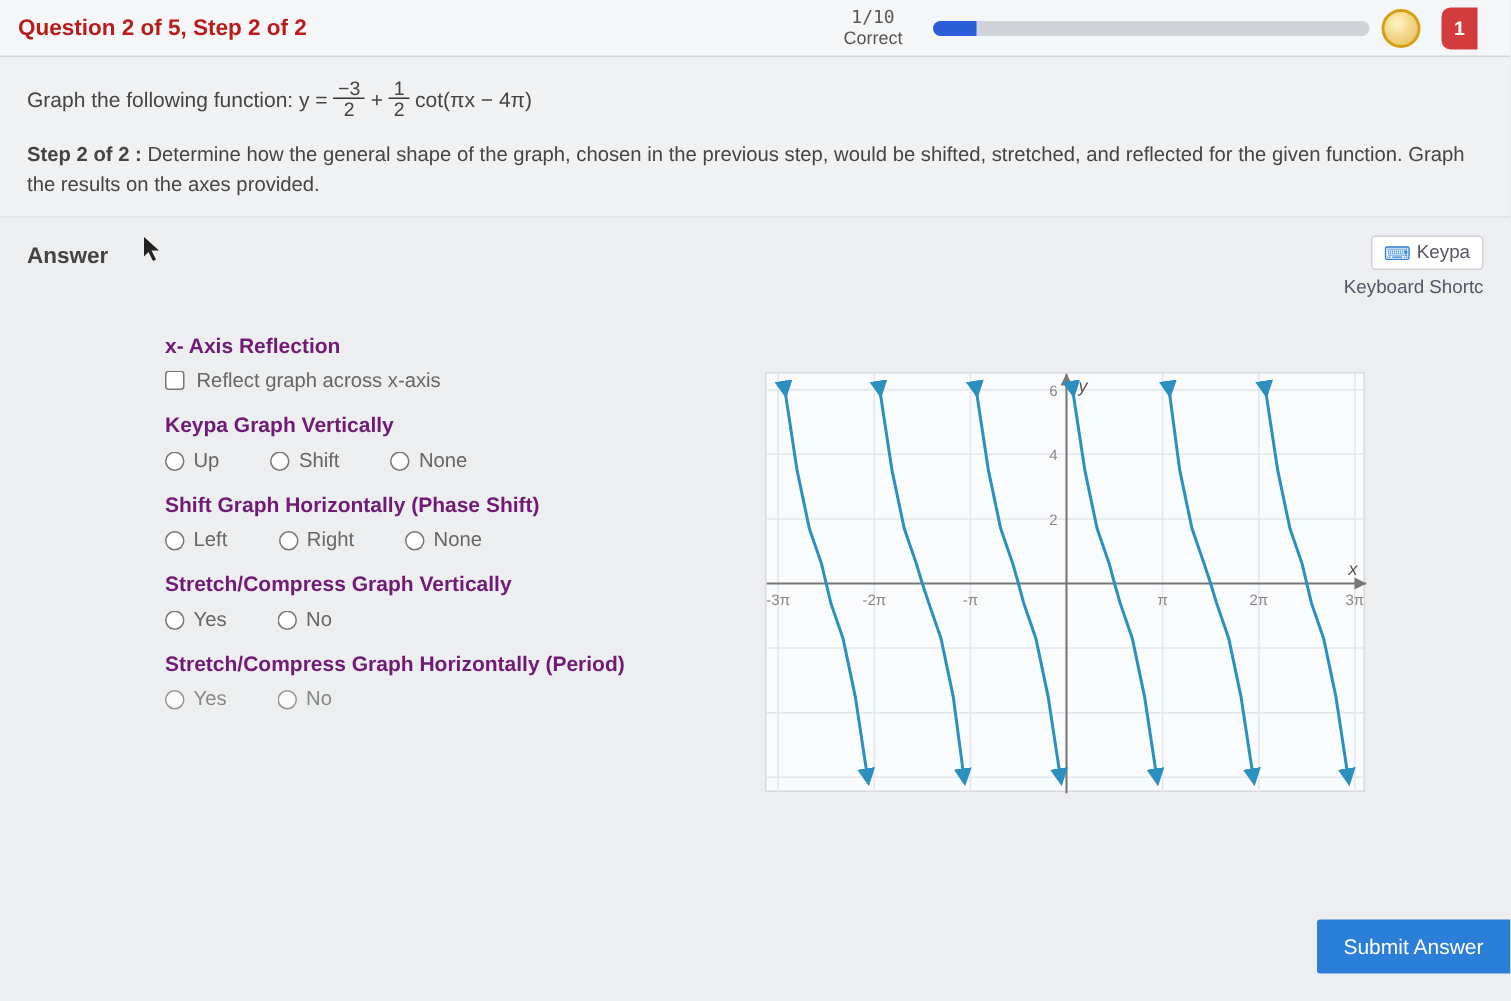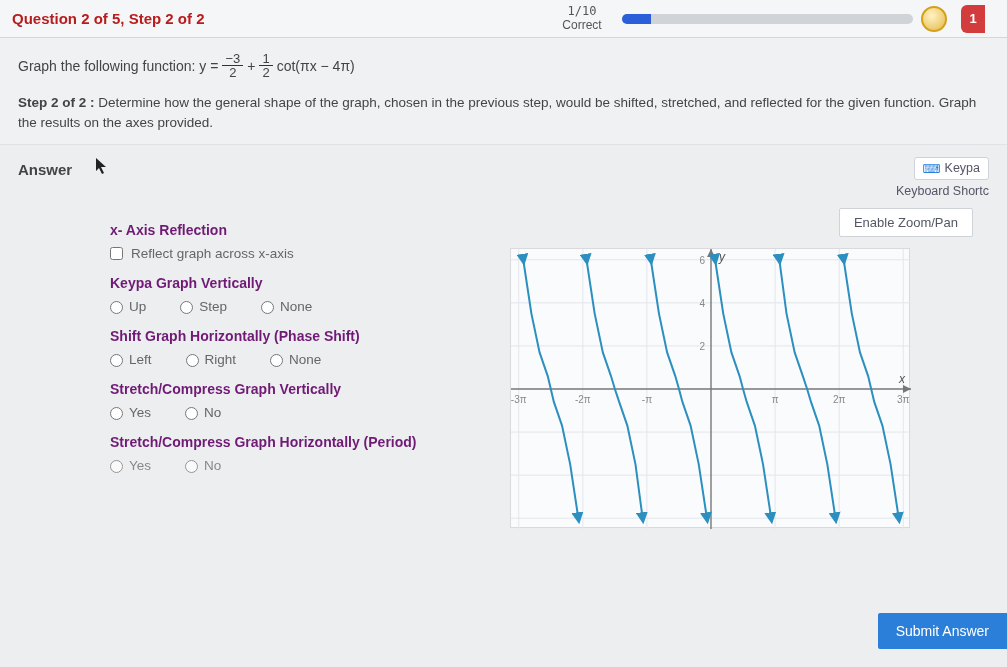--- a/index.html
+++ b/index.html
@@ -238,21 +238,21 @@
     </label>
 
     <div class="group-title">Keypa Graph Vertically</div>
     <div class="radio-row">
       <label class="radio-item">
           <input type="radio" name="sv" style="">
           <span>Up</span>
         </label>
       <label class="radio-item">
           <input type="radio" name="sv" style="">
-          <span>Step</span>
+          <span>Shift</span>
         </label>
       <label class="radio-item">
           <input type="radio" name="sv" style="">
           <span>None</span>
         </label>
     </div>
 
     <div class="group-title">Shift Graph Horizontally (Phase Shift)</div>
     <div class="radio-row">
       <label class="radio-item">
@@ -288,21 +288,20 @@
           <span>Yes</span>
         </label>
       <label class="radio-item">
           <input type="radio" name="sch" style="">
           <span>No</span>
         </label>
     </div>
   </div>
 
   <div class="graph-panel">
-    <button class="zoom-btn">Enable Zoom/Pan</button>
     <div class="plot-box">
       <svg id="plot-svg" width="400" height="280" viewBox="0 0 400 280">
           <line x1="7.755102040816341" y1="0" x2="7.755102040816341" y2="280" stroke="#e3e6ea" stroke-width="1"></line>
           <line x1="71.83673469387756" y1="0" x2="71.83673469387756" y2="280" stroke="#e3e6ea" stroke-width="1"></line>
           <line x1="135.91836734693877" y1="0" x2="135.91836734693877" y2="280" stroke="#e3e6ea" stroke-width="1"></line>
           <line x1="264.08163265306126" y1="0" x2="264.08163265306126" y2="280" stroke="#e3e6ea" stroke-width="1"></line>
           <line x1="328.16326530612247" y1="0" x2="328.16326530612247" y2="280" stroke="#e3e6ea" stroke-width="1"></line>
           <line x1="392.2448979591836" y1="0" x2="392.2448979591836" y2="280" stroke="#e3e6ea" stroke-width="1"></line>
           <line x1="0" y1="269.2307692307692" x2="400" y2="269.2307692307692" stroke="#e3e6ea" stroke-width="1"></line>
           <line x1="0" y1="226.15384615384616" x2="400" y2="226.15384615384616" stroke="#e3e6ea" stroke-width="1"></line>

